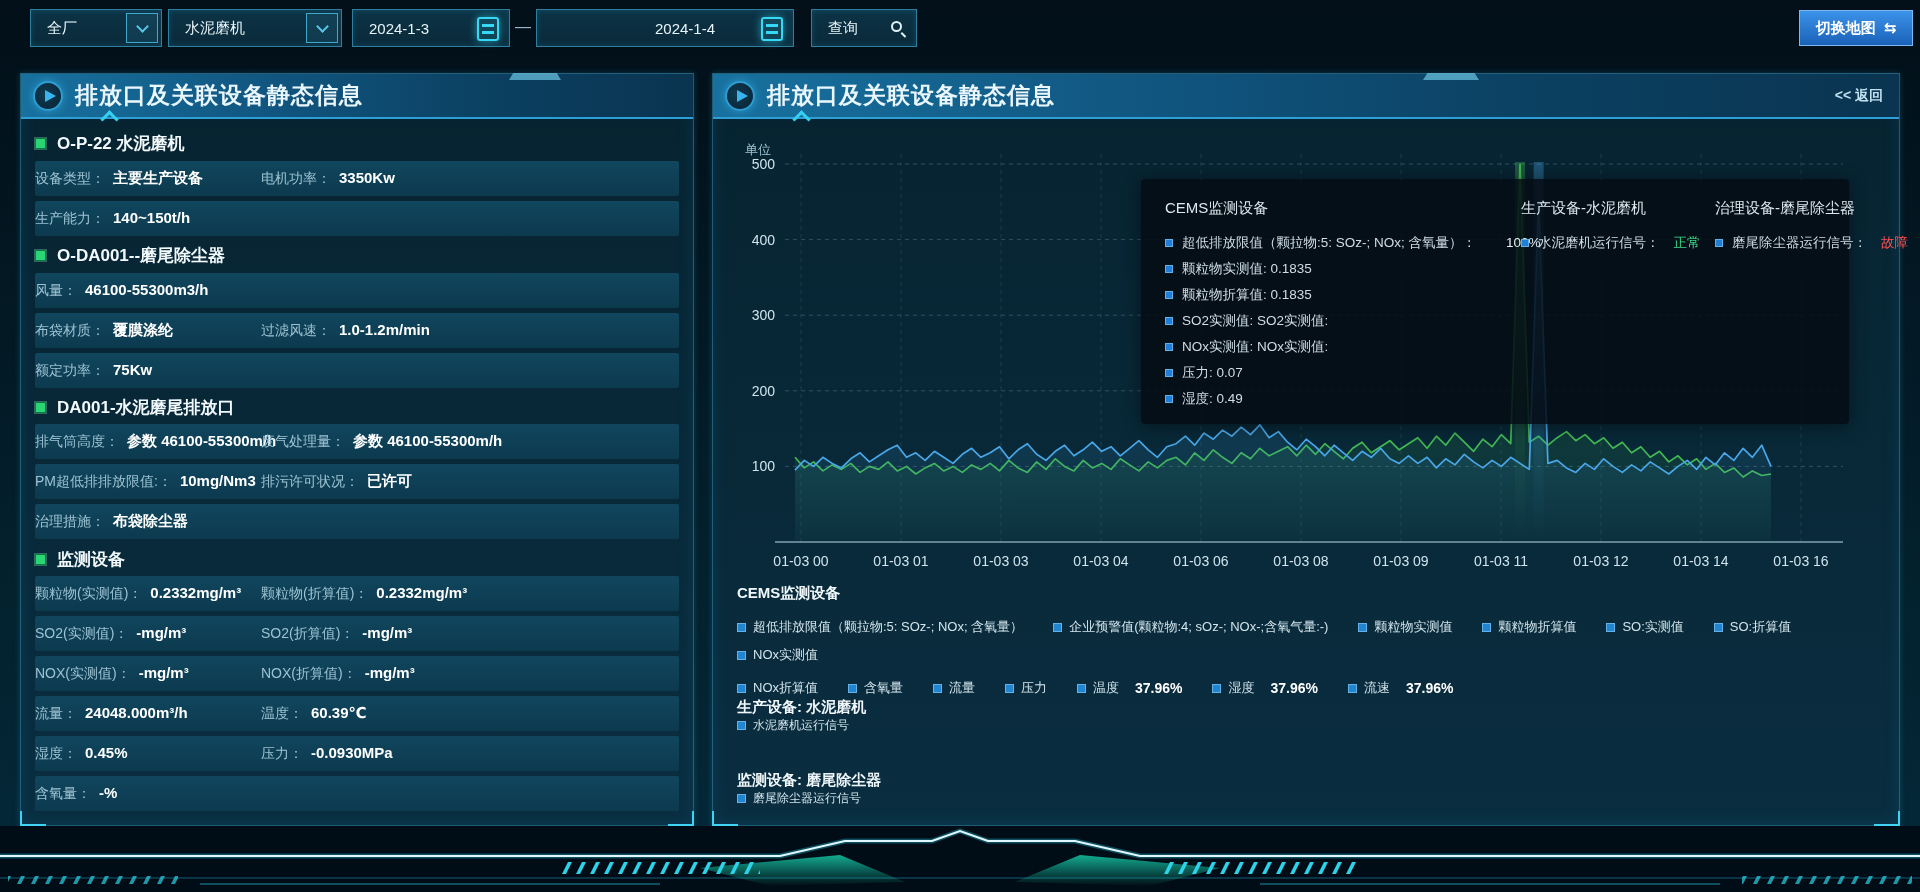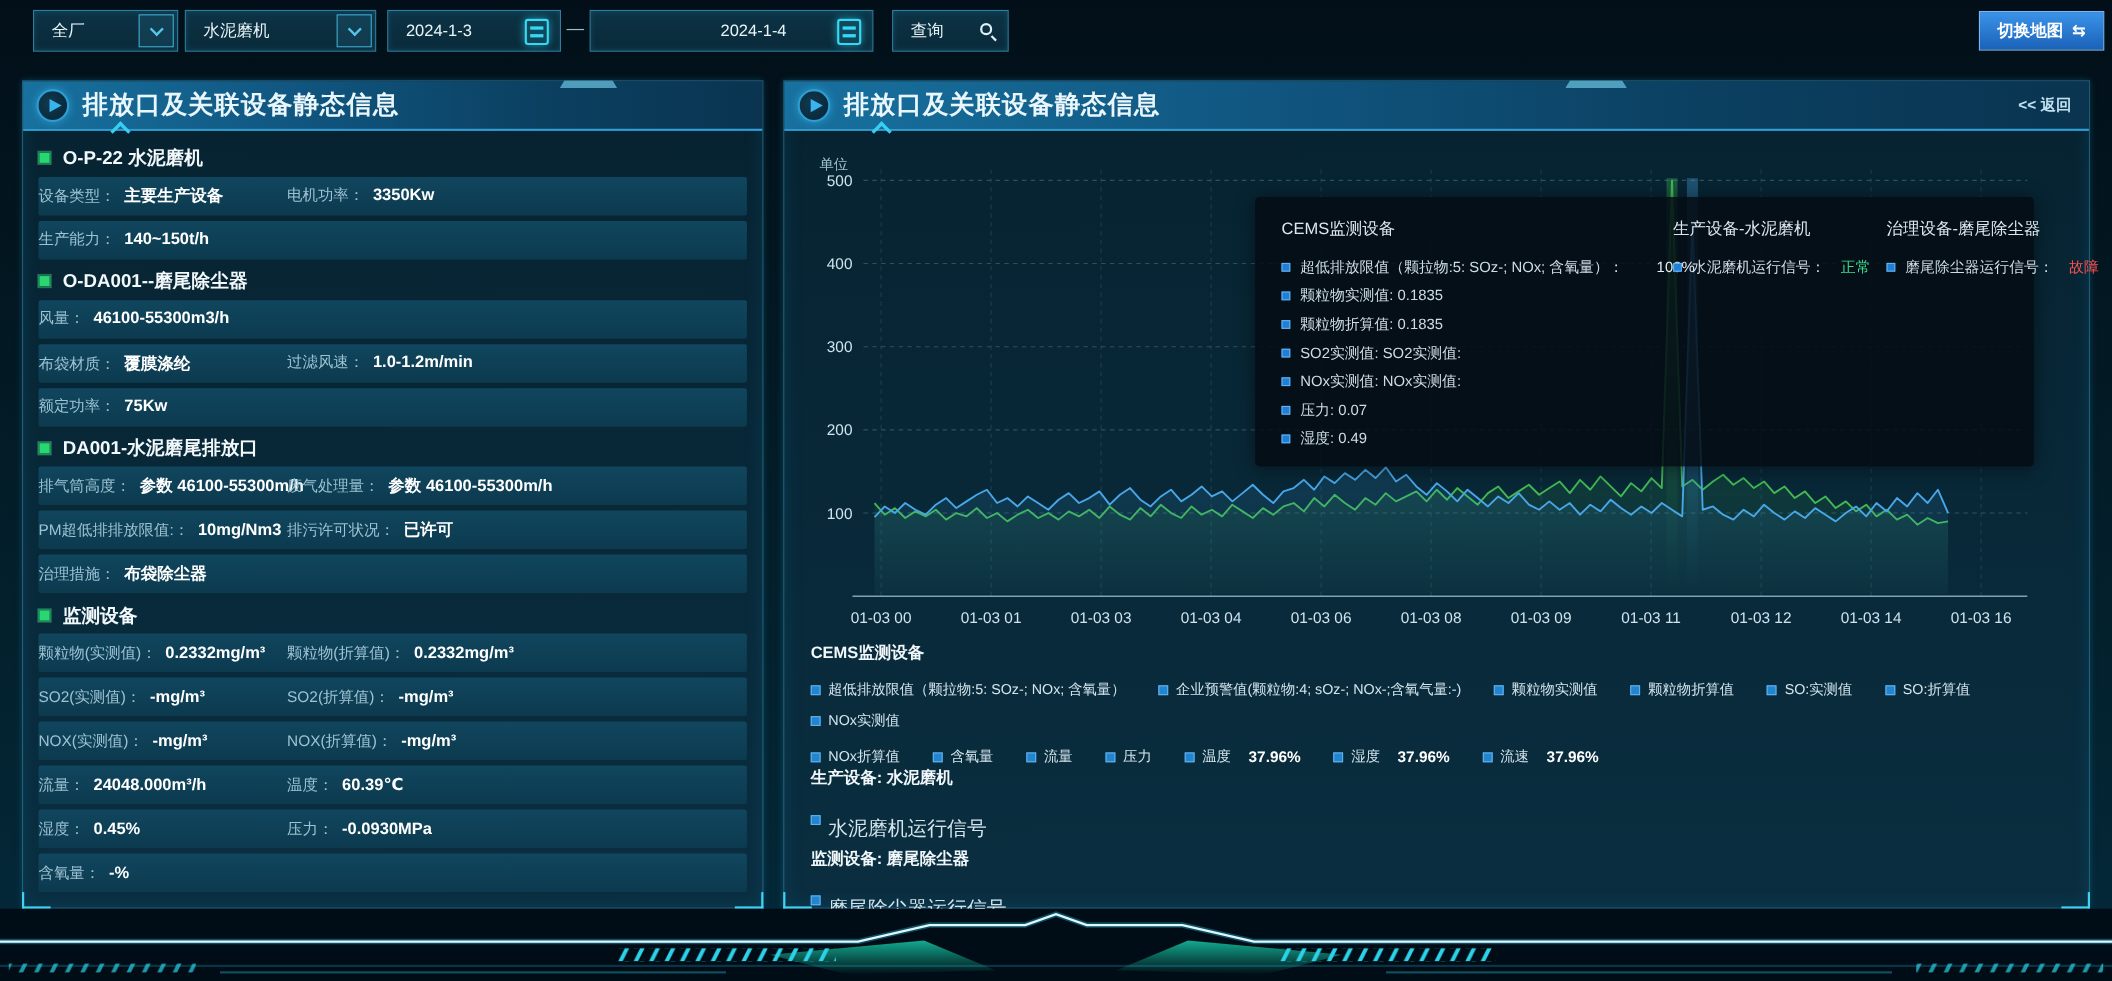--- a/index.html
+++ b/index.html
@@ -117,21 +117,21 @@
 
   
   #legend-block { position:absolute; left:24px; top:510px; right:20px; }
   .blk-title { font-size:15px; font-weight:bold; color:#f0f7fa; }
   .legend-row { display:flex; flex-wrap:wrap; column-gap:30px; row-gap:10px; margin-top:15px; }
   .legend-item { display:flex; align-items:center; font-size:13px; color:#d3e4ec; cursor:pointer; white-space:nowrap; }
   .legend-bullet { width:9px; height:9px; background:#2285d0; border:1px solid #64b0e8; margin-right:7px; }
   .legend-val { margin-left:16px; color:#ffffff; font-weight:bold; font-size:14px; }
   #prod-block { position:absolute; left:24px; top:624px; }
   #mon-block  { position:absolute; left:24px; top:697px; }
-  .sig-item { display:flex; align-items:flex-start; margin-top:24px; font-size:18px; color:#d3e4ec; }
+  .sig-item { display:flex; align-items:center; margin-top:0; font-size:12px; color:#d3e4ec; }
 
   
   #footer { position:absolute; left:0; bottom:0; width:1920px; height:66px; }
 </style>
 </head>
 <body>
 
 <div class="topbar">
   <div class="ctl" style="left:14px;width:132px;">
     <span class="txt">全厂</span>

